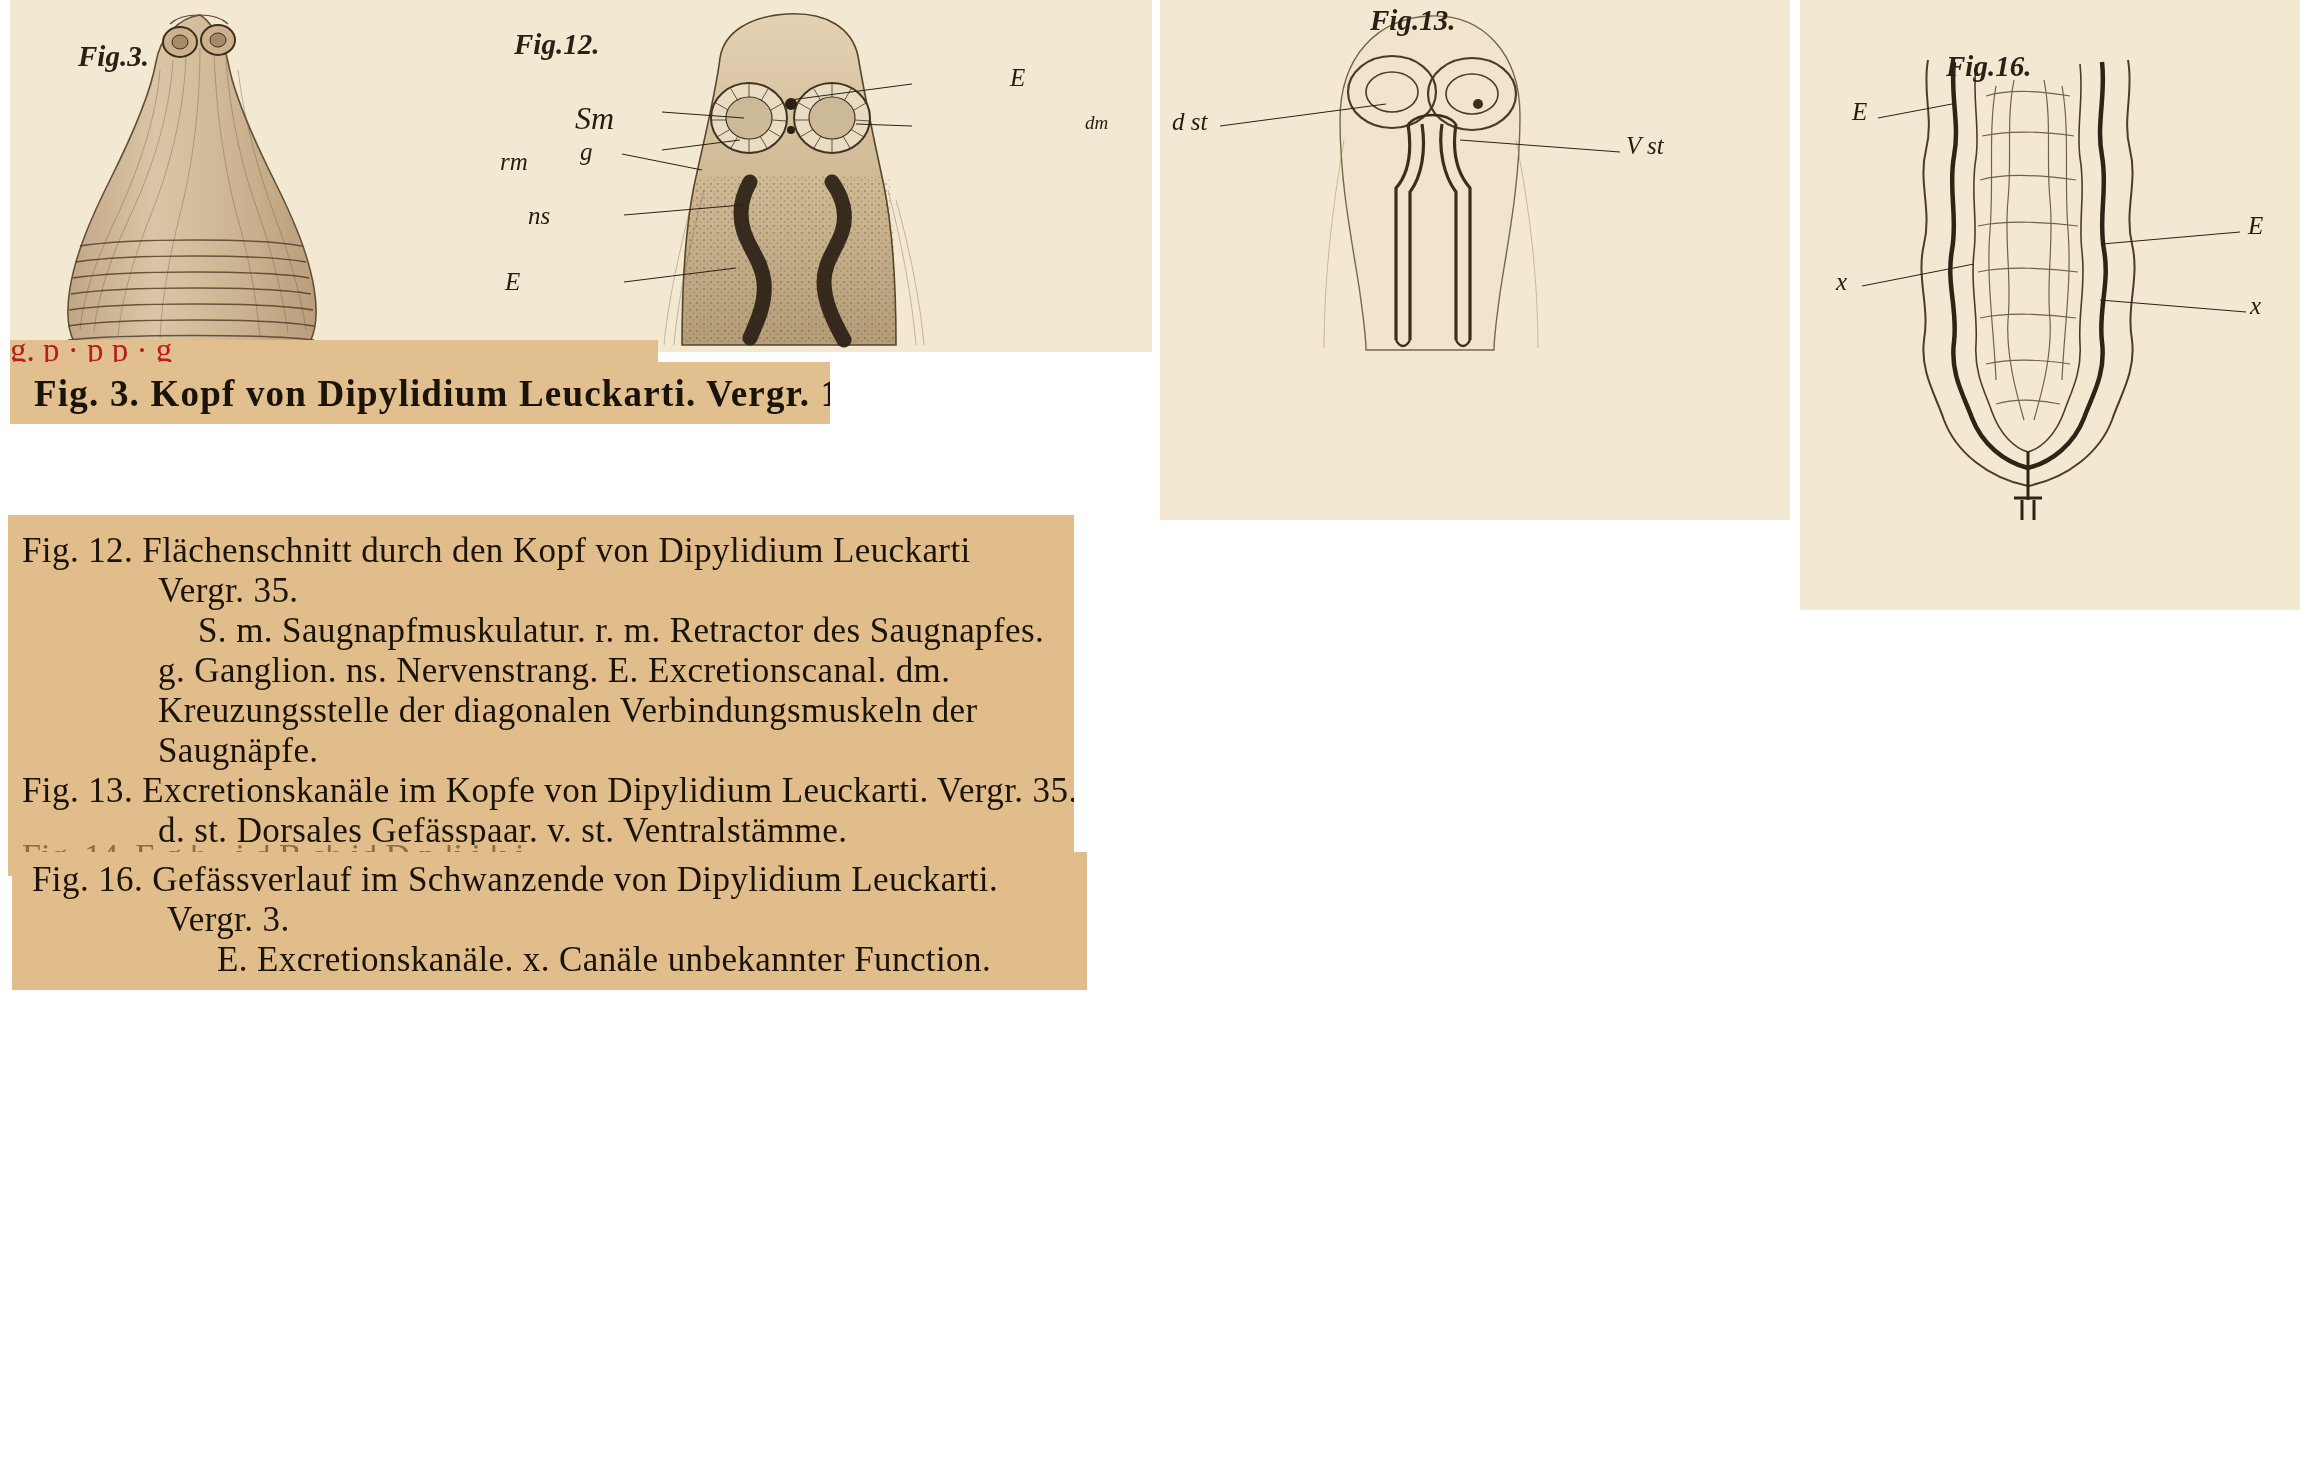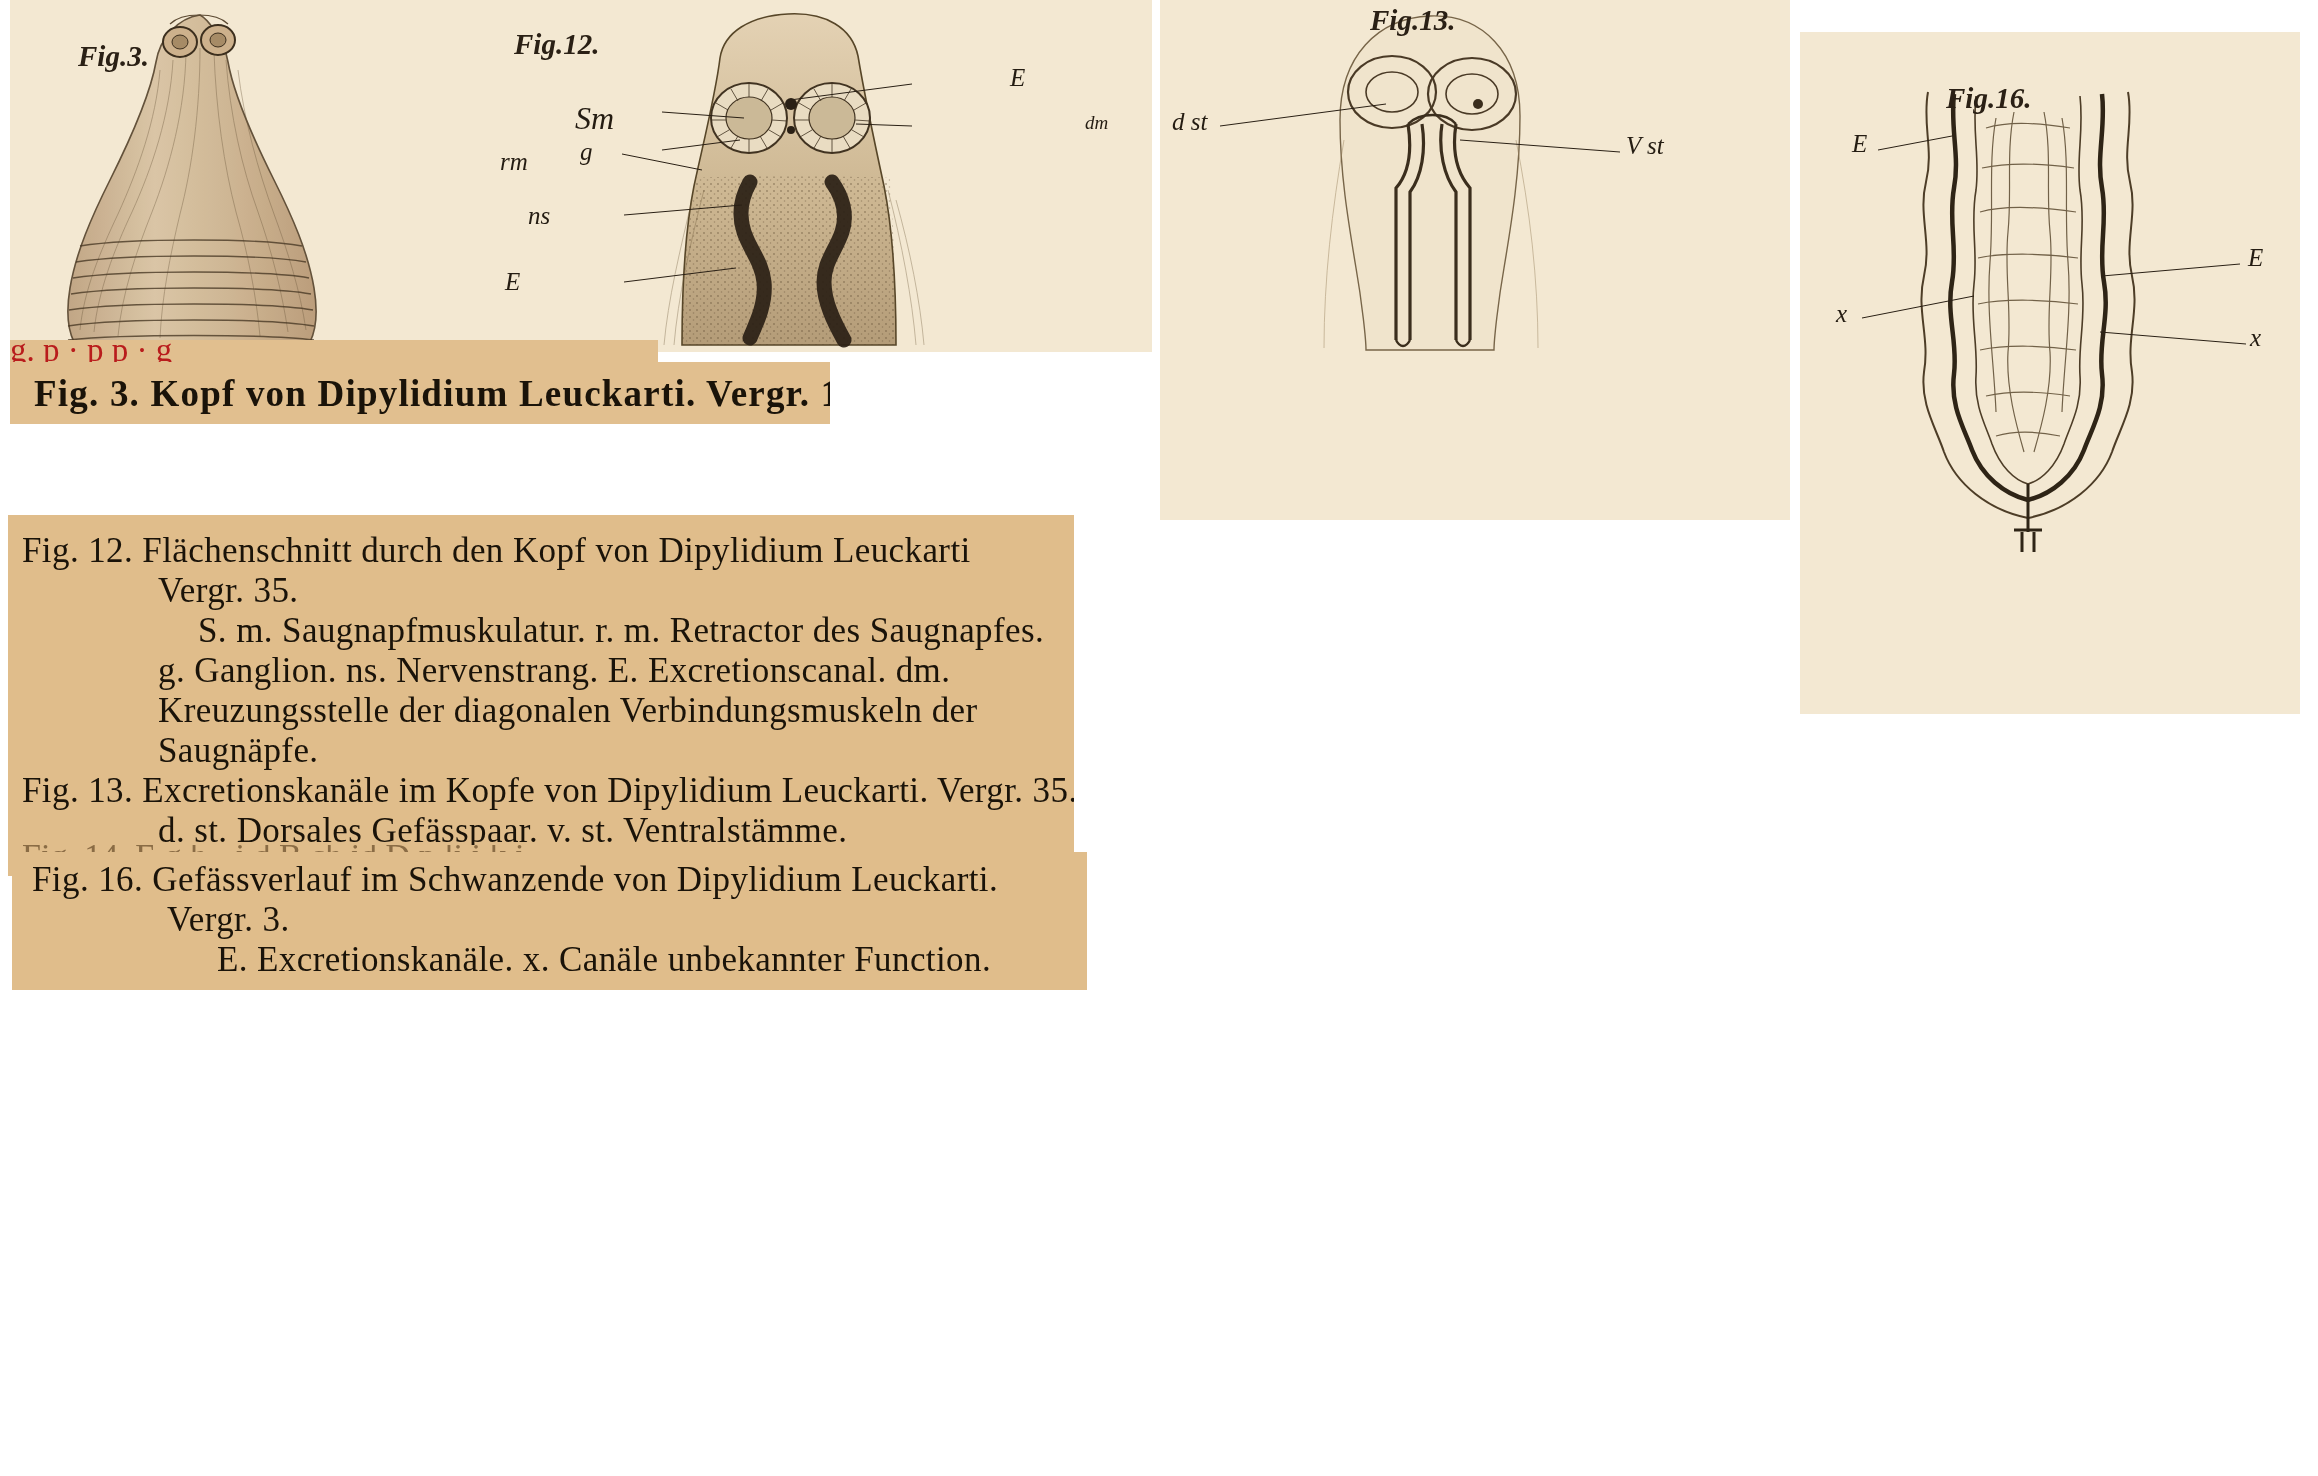--- a/index.html
+++ b/index.html
@@ -271,21 +271,21 @@
     <g stroke="#2a2015" stroke-width="1" fill="none">
       <line x1="60" y1="126" x2="226" y2="104"></line>
       <line x1="460" y1="152" x2="300" y2="140"></line>
     </g>
   </svg>
   <div class="panel-label" style="left:210px; top:4px; font-size:29px;">Fig.13.</div>
   <div class="lead" style="left:12px; top:108px; font-size:25px;">d st</div>
   <div class="lead" style="left:466px; top:132px; font-size:25px;">V st</div>
 </div>
 
-<div class="panel" style="left:1800px; top:0px; width:500px; height:682px;margin-top:32px;">
+<div class="panel" style="left:1800px; top:0px; width:500px; height:610px;">
   <svg width="500" height="610" viewBox="0 0 500 610">
     <path d="M128,60 C122,92 134,118 126,150 C118,182 132,210 124,244
              C116,278 130,306 124,340 C120,372 136,396 144,420
              C156,452 188,478 228,486 C268,478 300,452 312,420
              C320,396 336,372 332,340 C326,306 340,278 332,244
              C324,210 338,182 330,150 C322,118 334,92 328,60" fill="none" stroke="#4d3d27" stroke-width="2"></path>
     <path d="M154,62 C150,96 160,124 154,156 C148,190 158,216 152,250
              C146,284 158,310 154,342 C150,374 164,396 172,418
              C182,444 204,462 228,468 C252,462 274,444 284,418
              C292,396 306,374 302,342 C298,310 310,284 304,250

